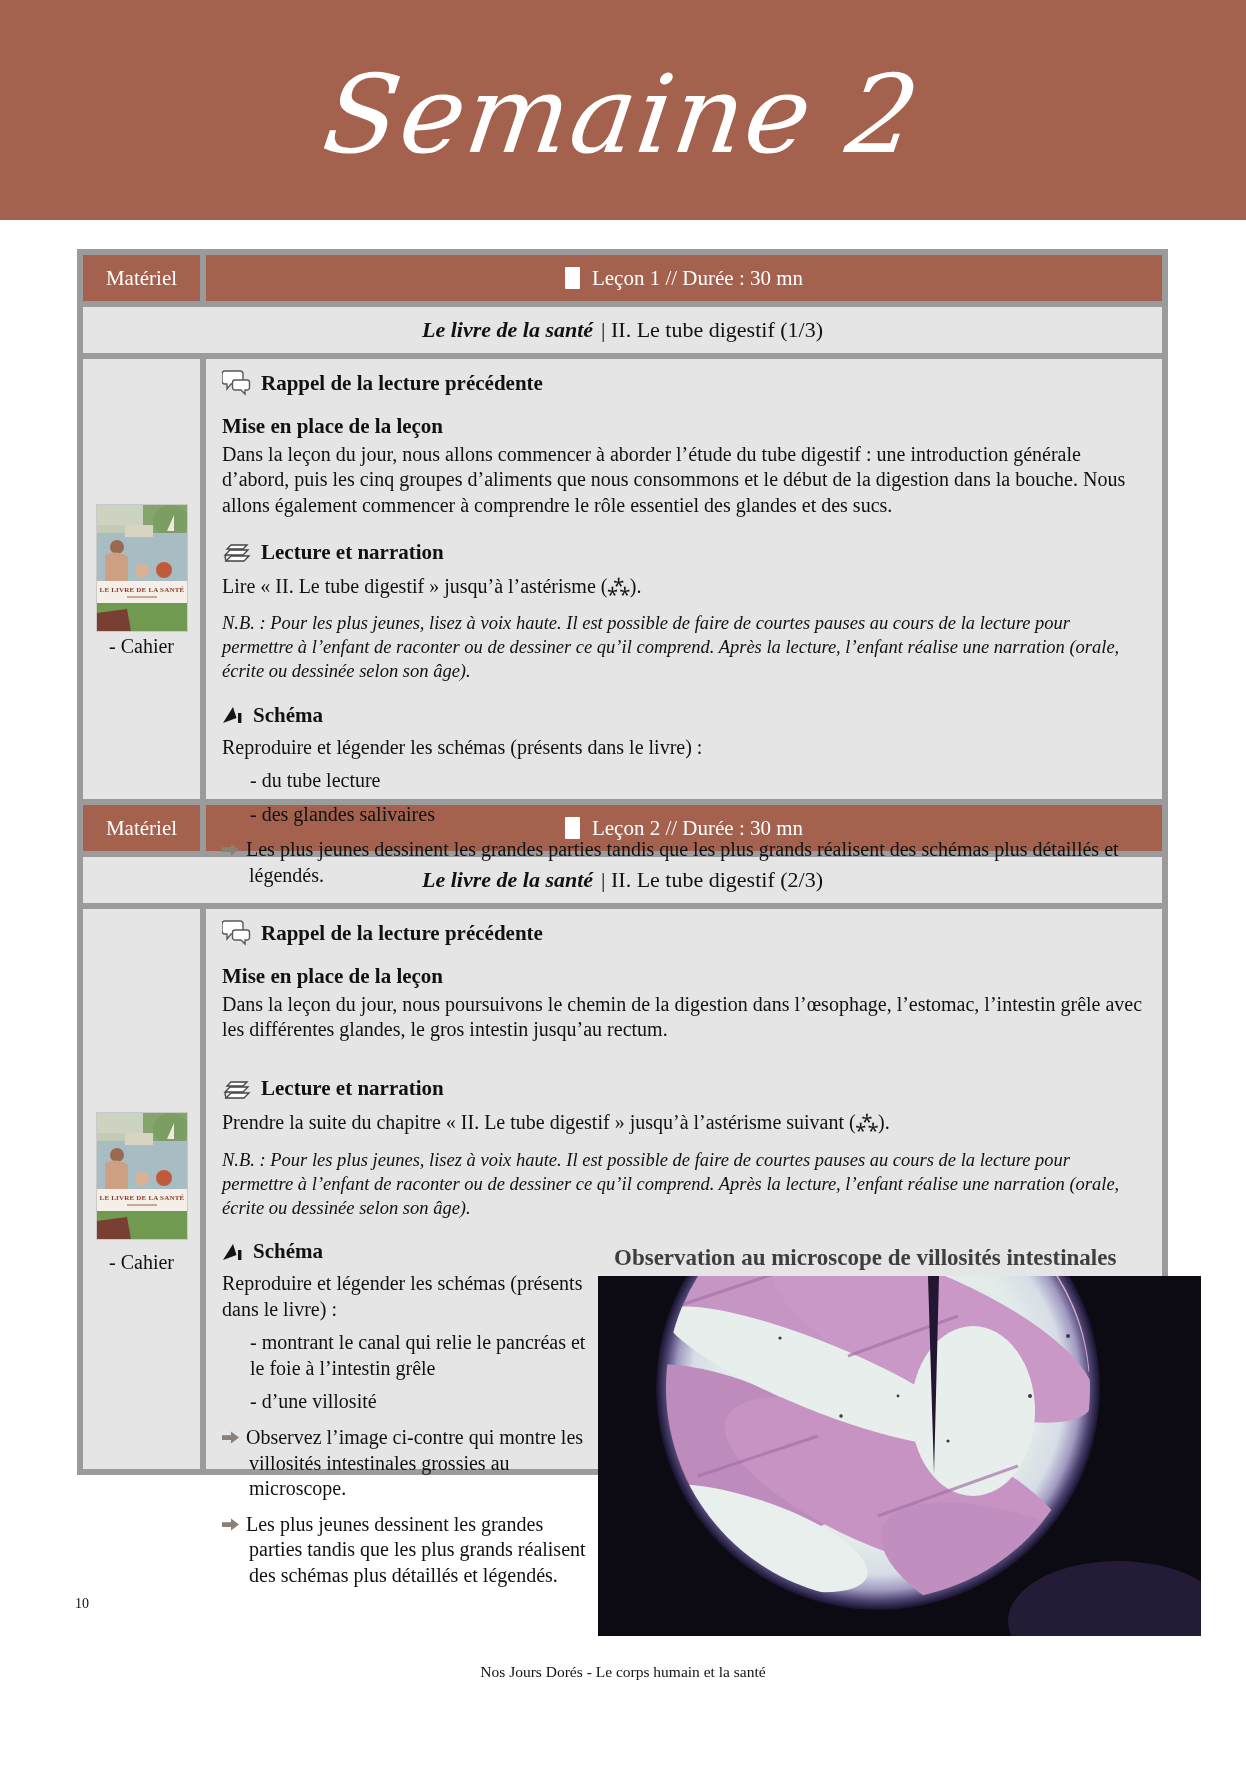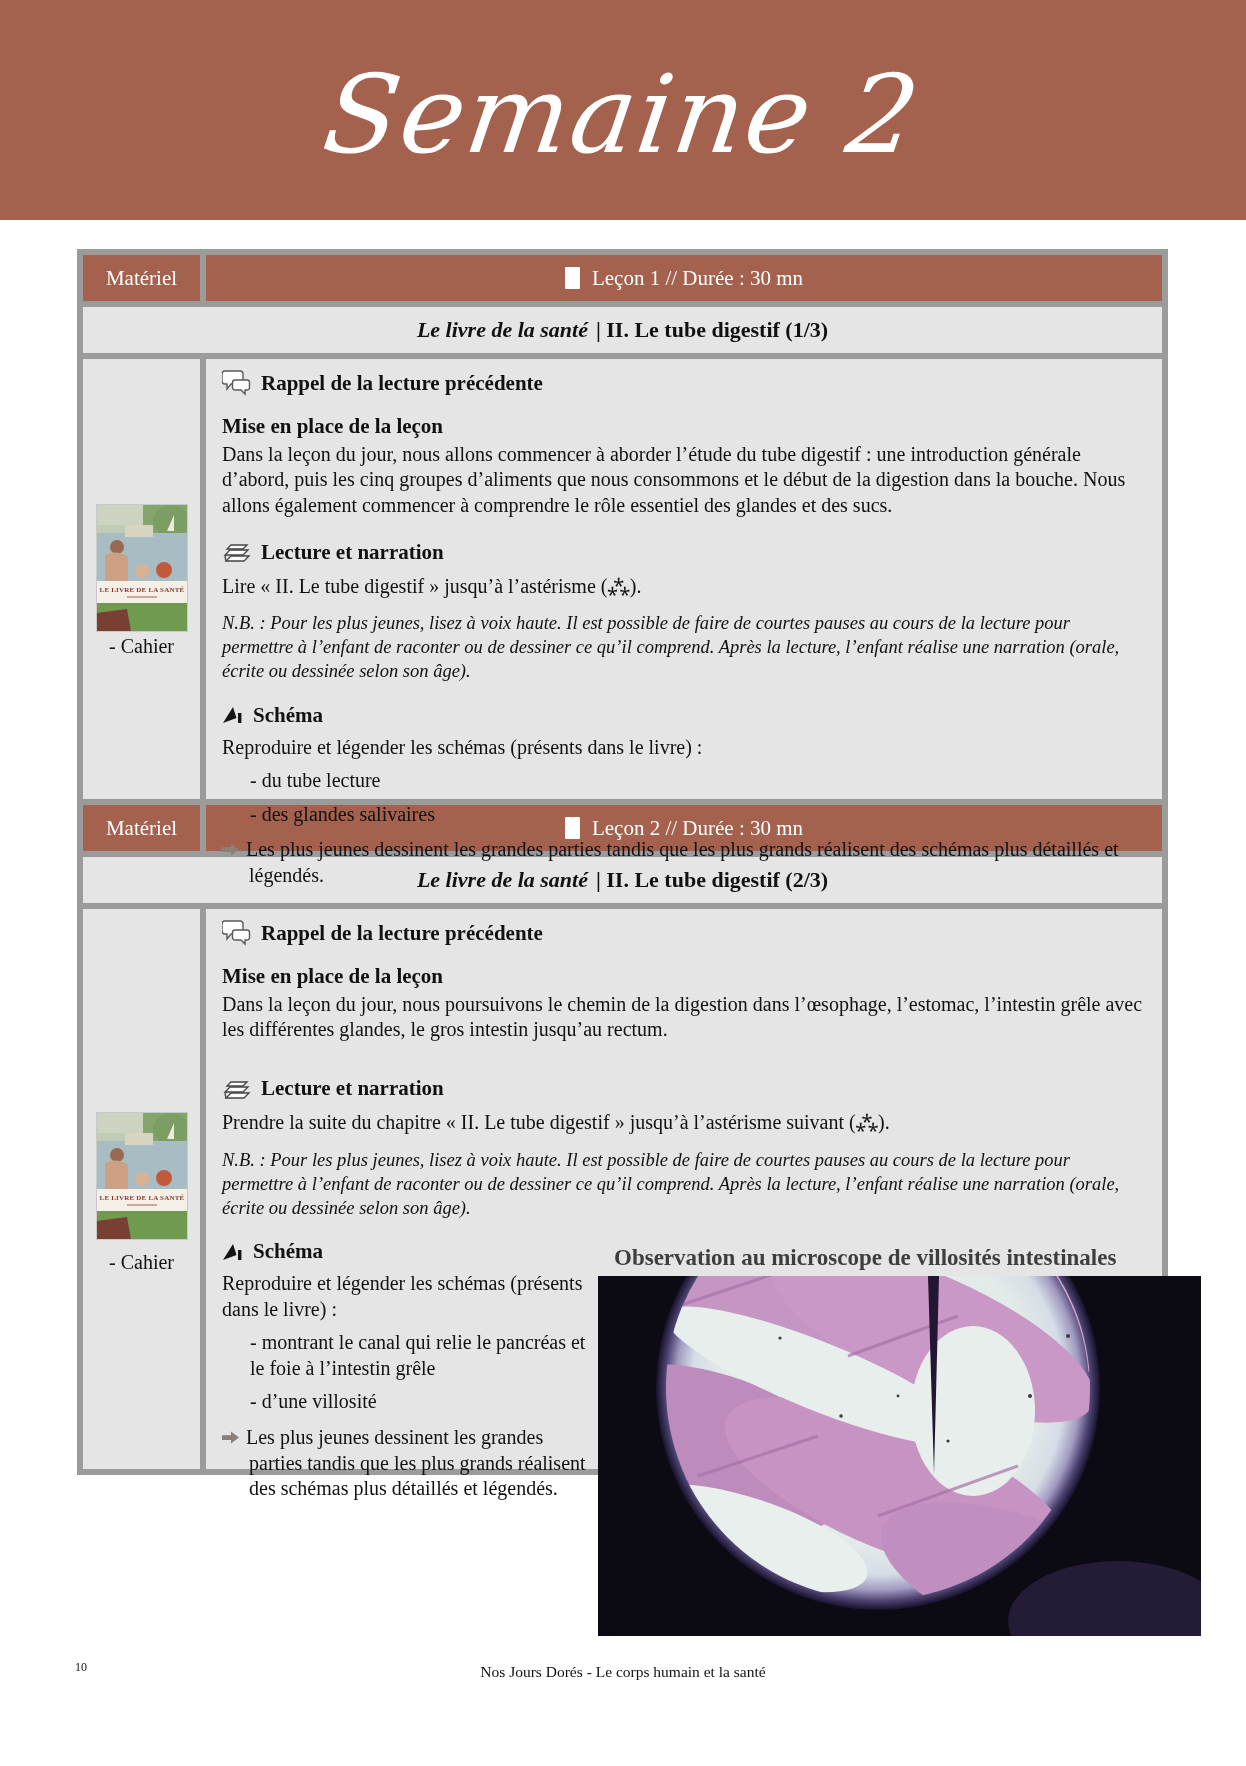--- a/index.html
+++ b/index.html
@@ -27,21 +27,21 @@
   .row-header { height:52px; background:#a4614e; display:flex; color:#fff; }
   .hdr-col1 {
     width:123px; box-sizing:border-box; border-right:6px solid #9b9b9b;
     display:flex; align-items:center; justify-content:center; font-size:21px;
   }
   .hdr-col2 { flex:1; display:flex; align-items:center; justify-content:center; gap:12px; font-size:21px; }
   .white-square { width:15px; height:22px; background:#ffffff; display:inline-block; border-radius:1px; }
 
   .row-title { height:52px; display:flex; align-items:center; justify-content:center; font-size:22px; }
   .row-title .book { font-style:italic; font-weight:bold; margin-right:8px; }
-  .row-title .chapter { font-weight:bold; }
+  .row-title .chapter { font-weight:normal; }
 
   .row-content { display:flex; }
   .row-content.c1 { height:446px; }
   .row-content.c2 { height:560px; }
   .left-col {
     width:123px; box-sizing:border-box; border-right:6px solid #9b9b9b;
     position:relative; font-size:20px; text-align:center;
   }
   .cover {
     position:absolute; left:50%; transform:translateX(-50%);
@@ -81,21 +81,21 @@
     text-align:left; margin:4px auto 0 auto; max-width:540px;
   }
 
   
   .micro-img {
     position:absolute; left:598px; top:1276px; width:603px; height:360px; z-index:5;
   }
   .micro-img svg { display:block; }
 
   
-  .page-number { position:absolute; left:75px; top:1660px; font-size:12px; }
+  .page-number { position:absolute; left:75px; top:1596px; font-size:14px; }
   .footer-text { position:absolute; left:0; top:1663px; width:1246px; text-align:center; font-size:15.5px; }
 </style>
 </head>
 <body>
 
 <div class="page">
 
   <div class="banner">
     <div class="banner-title">Semaine 2</div>
   </div>
@@ -256,20 +256,24 @@
             <div class="sec-heading">
               <svg width="22" height="20" viewBox="0 0 22 20">
                 <polygon points="1,18 11,2 14.5,13" fill="#141414"></polygon>
                 <rect x="16" y="8" width="3.4" height="10" fill="#141414"></rect>
               </svg>
               <span>Schéma</span>
             </div>
             <p class="body-p mt6">Reproduire et légender les schémas (présents dans le livre) :</p>
             <div class="bullet">- montrant le canal qui relie le pancréas et le foie à l’intestin grêle</div>
             <div class="bullet">- d’une villosité</div>
+            <div class="arrow-item"><svg width="17" height="13" viewBox="0 0 17 13">
+                  <rect x="0" y="4.2" width="9" height="4.8" fill="#8c7f76"></rect>
+                  <polygon points="9,0.5 17,6.5 9,12.5" fill="#8c7f76"></polygon>
+                </svg><span>Observez l’image ci-contre qui montre les villosités intestinales grossies au microscope.</span></div>
             <div class="arrow-item"><svg width="17" height="13" viewBox="0 0 17 13">
                   <rect x="0" y="4.2" width="9" height="4.8" fill="#8c7f76"></rect>
                   <polygon points="9,0.5 17,6.5 9,12.5" fill="#8c7f76"></polygon>
                 </svg><span>Les plus jeunes dessinent les grandes parties tandis que les plus grands réalisent des schémas plus détaillés et légendés.</span></div>
           </div>
           <div class="split-right">
             <div class="obs-title">Observation au microscope de villosités intestinales</div>
           </div>
         </div>
       </div>

